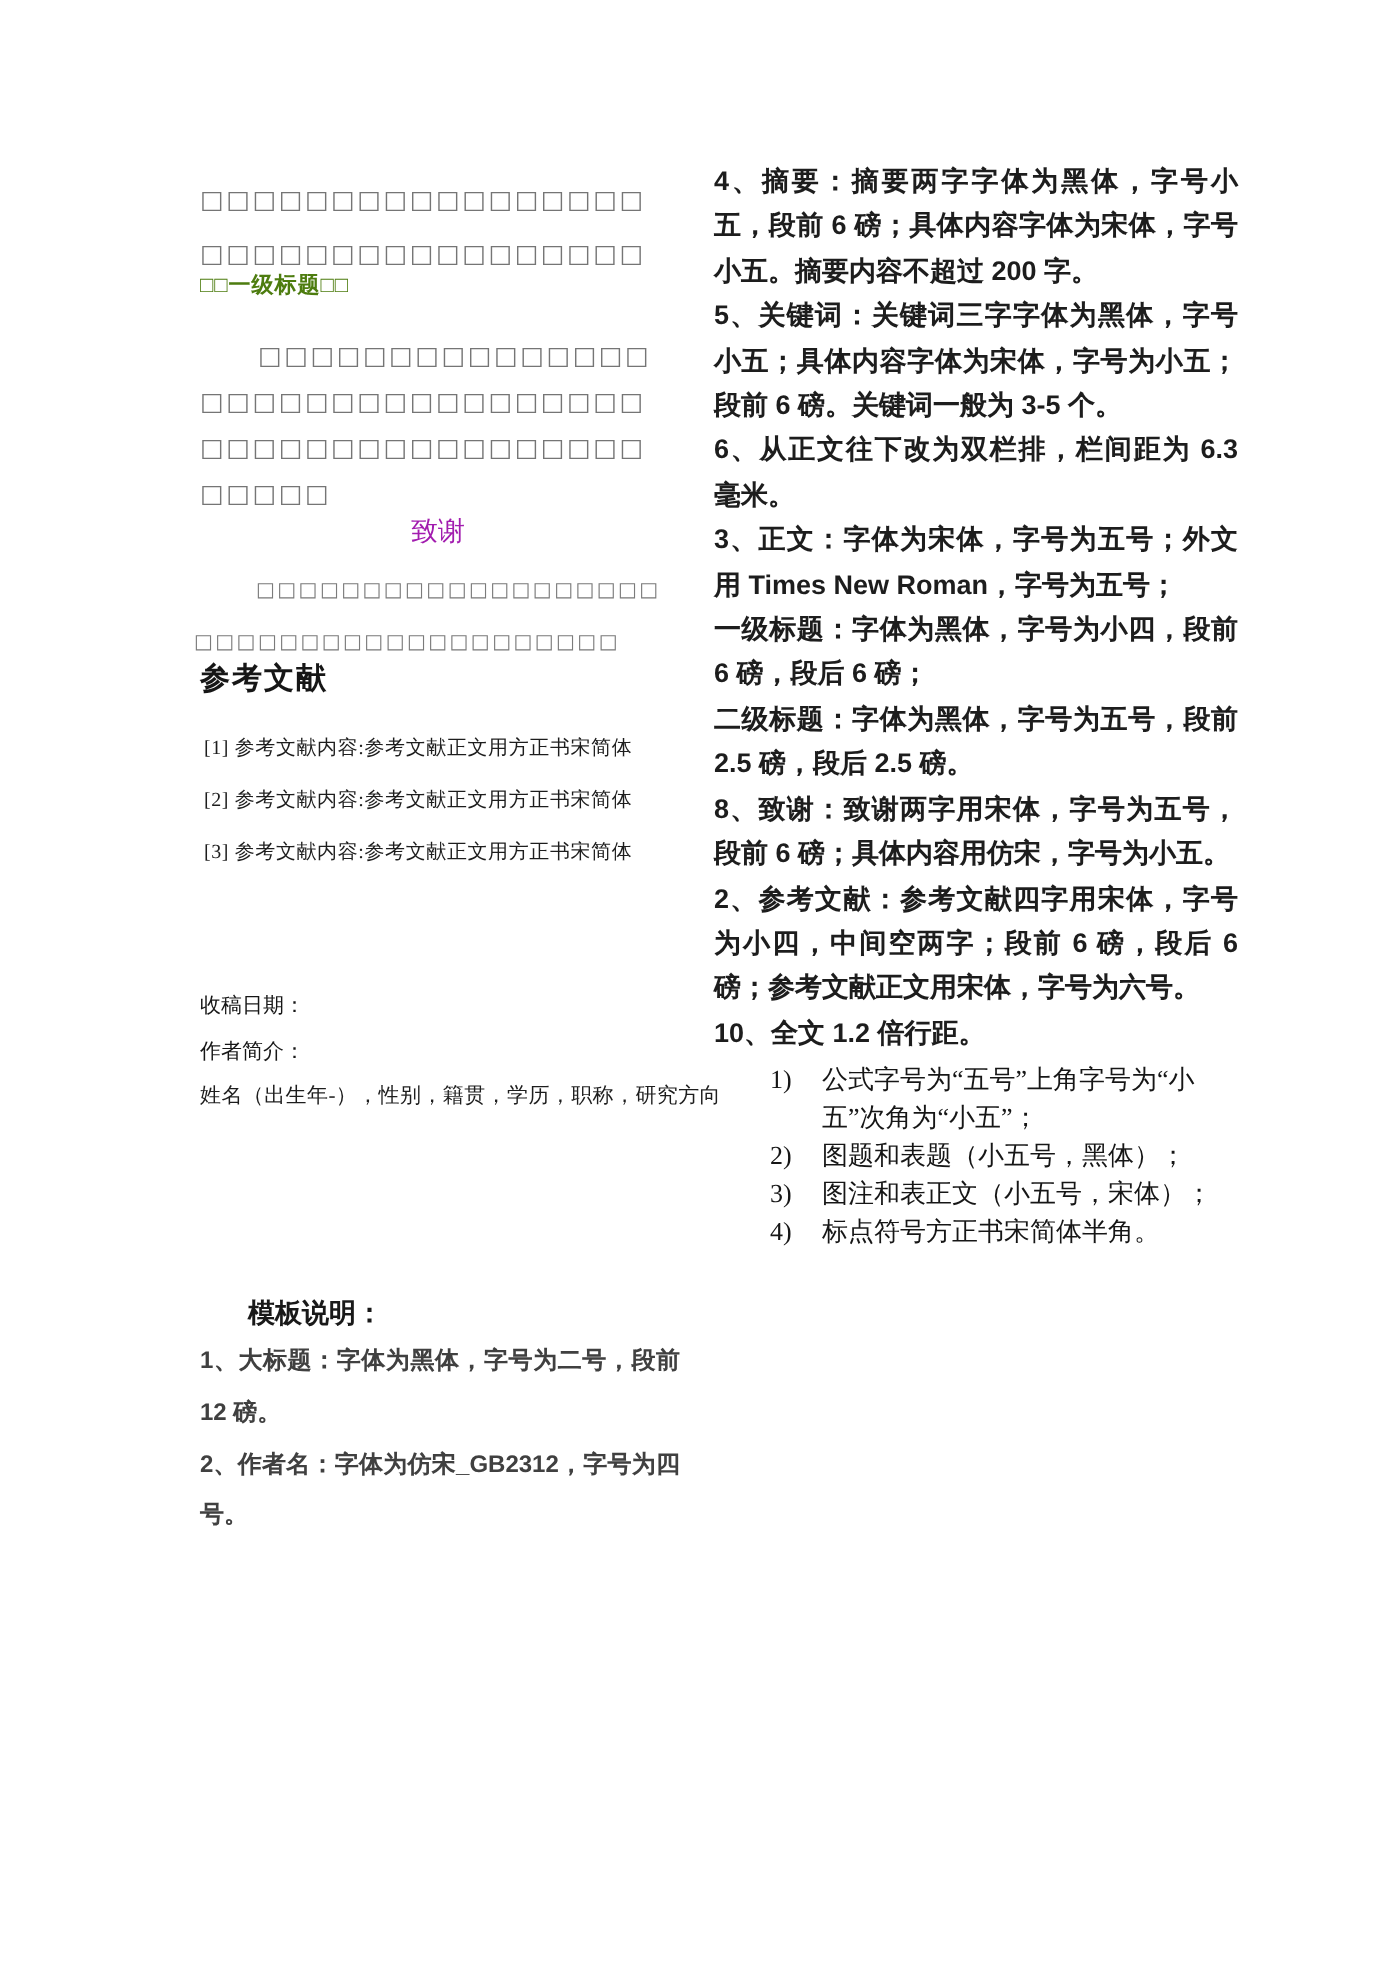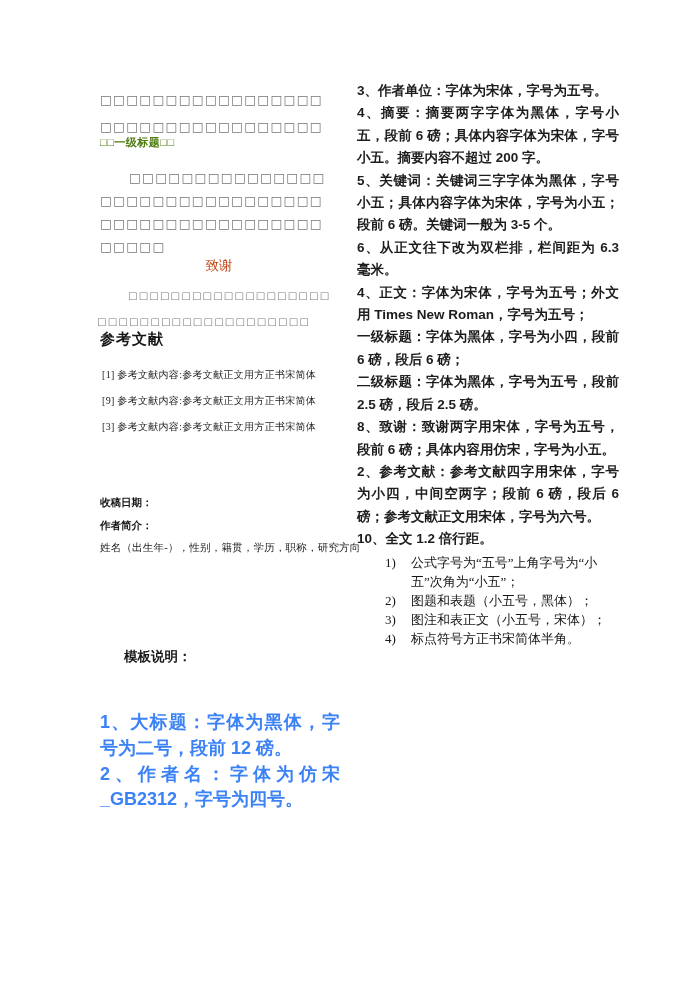--- a/index.html
+++ b/index.html
@@ -23,54 +23,53 @@
     position:absolute;left:100px;top:135px;width:238px;
     font-size:11px;font-weight:700;color:#4d7c0f;letter-spacing:0.5px;
     white-space:nowrap;
   }
   .boxes-body{position:absolute;left:100px;top:166px;width:244px;
     font-size:12.5px;letter-spacing:1.3px;line-height:23px;}
   .boxes-body .indent{padding-left:29px;}
   .ack-title{
     position:absolute;left:100px;top:257px;width:238px;
     text-align:center;font-family:"Liberation Serif", serif;
-    font-size:13.5px;color:#c2410c;
+    font-size:13.5px;color:#a21caf;
   }
   .boxes-ack{position:absolute;left:97px;top:283px;width:244px;
     font-size:10px;letter-spacing:1.2px;line-height:26px;color:#7b7b7b;}
   .boxes-ack .indent{padding-left:31px;}
   .ref-title{
     position:absolute;left:100px;top:330px;
     font-family:"Liberation Serif", serif;
     font-size:15px;font-weight:700;color:#161616;letter-spacing:1px;
   }
   .refs{
     position:absolute;left:102px;top:362px;width:238px;
     font-family:"Liberation Serif", serif;
     font-size:10px;line-height:25.8px;color:#1d1d1d;letter-spacing:0.3px;
     white-space:nowrap;
   }
   .meta-label{
     position:absolute;left:100px;
-    font-size:10.5px;font-weight:700;color:#161616;
+    font-size:10.5px;font-weight:400;color:#161616;
   }
   .bio-text{
     position:absolute;left:100px;top:541px;width:244px;
     font-family:"Liberation Serif", serif;
     font-size:10.5px;color:#1d1d1d;white-space:nowrap;letter-spacing:0.2px;
   }
   .notes-title{
     position:absolute;left:100px;top:648px;
     font-size:13.5px;font-weight:700;color:#191919;margin-left:24px;
   }
   .notes{
     position:absolute;left:100px;top:668px;width:240px;
-    font-size:18px;font-weight:600;color:#3b82f6;line-height:25.8px;
+    font-size:12px;font-weight:600;color:#404040;line-height:25.8px;
     text-align:justify;
-    margin-top:42px;
   }
   
   .col-right{
     position:absolute;left:357px;top:80px;width:262px;
     font-size:13.5px;font-weight:600;color:#1d1d1d;line-height:22.4px;
     text-align:justify;
   }
   .col-right p{margin:0;}
   .sublist{
     margin-top:2px;
@@ -105,40 +104,39 @@
 
   <div class="boxline boxes-ack">
     <div class="indent">□□□□□□□□□□□□□□□□□□□</div>
     <div>□□□□□□□□□□□□□□□□□□□□</div>
   </div>
 
   <div class="ref-title">参考文献</div>
 
   <div class="refs">
     <div>[1] 参考文献内容:参考文献正文用方正书宋简体</div>
-    <div>[9] 参考文献内容:参考文献正文用方正书宋简体</div>
+    <div>[2] 参考文献内容:参考文献正文用方正书宋简体</div>
     <div>[3] 参考文献内容:参考文献正文用方正书宋简体</div>
   </div>
 
   <div class="meta-label" style="top:496px;">收稿日期：</div>
   <div class="meta-label" style="top:519px;">作者简介：</div>
   <div class="bio-text">姓名（出生年-），性别，籍贯，学历，职称，研究方向</div>
 
   <div class="notes-title">模板说明：</div>
   <div class="notes">
     <div>1、大标题：字体为黑体，字号为二号，段前 12 磅。</div>
     <div>2、作者名：字体为仿宋_GB2312，字号为四号。</div>
   </div>
 
   <div class="col-right">
-    <p>3、作者单位：字体为宋体，字号为五号。</p>
     <p>4、摘要：摘要两字字体为黑体，字号小五，段前 6 磅；具体内容字体为宋体，字号小五。摘要内容不超过 200 字。</p>
     <p>5、关键词：关键词三字字体为黑体，字号小五；具体内容字体为宋体，字号为小五；段前 6 磅。关键词一般为 3-5 个。</p>
     <p>6、从正文往下改为双栏排，栏间距为 6.3 毫米。</p>
-    <p>4、正文：字体为宋体，字号为五号；外文用 Times New Roman，字号为五号；</p>
+    <p>3、正文：字体为宋体，字号为五号；外文用 Times New Roman，字号为五号；</p>
     <p>一级标题：字体为黑体，字号为小四，段前 6 磅，段后 6 磅；</p>
     <p>二级标题：字体为黑体，字号为五号，段前 2.5 磅，段后 2.5 磅。</p>
     <p>8、致谢：致谢两字用宋体，字号为五号，段前 6 磅；具体内容用仿宋，字号为小五。</p>
     <p>2、参考文献：参考文献四字用宋体，字号为小四，中间空两字；段前 6 磅，段后 6 磅；参考文献正文用宋体，字号为六号。</p>
     <p>10、全文 1.2 倍行距。</p>
 
     <div class="sublist">
       <div class="sub-item">
         <span class="sub-num">1)</span>
         <span class="sub-text">公式字号为“五号”上角字号为“小五”次角为“小五”；</span>

